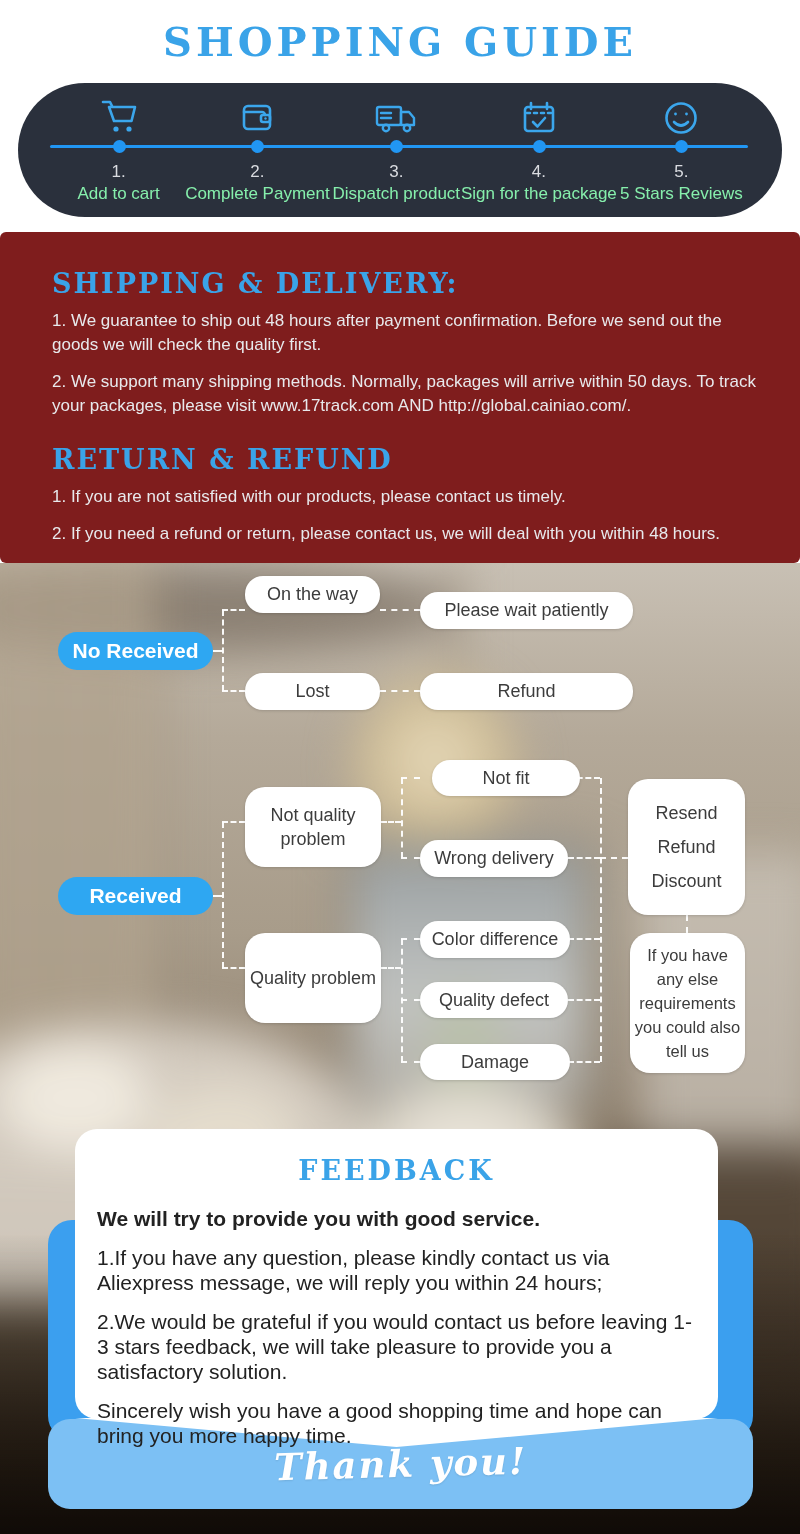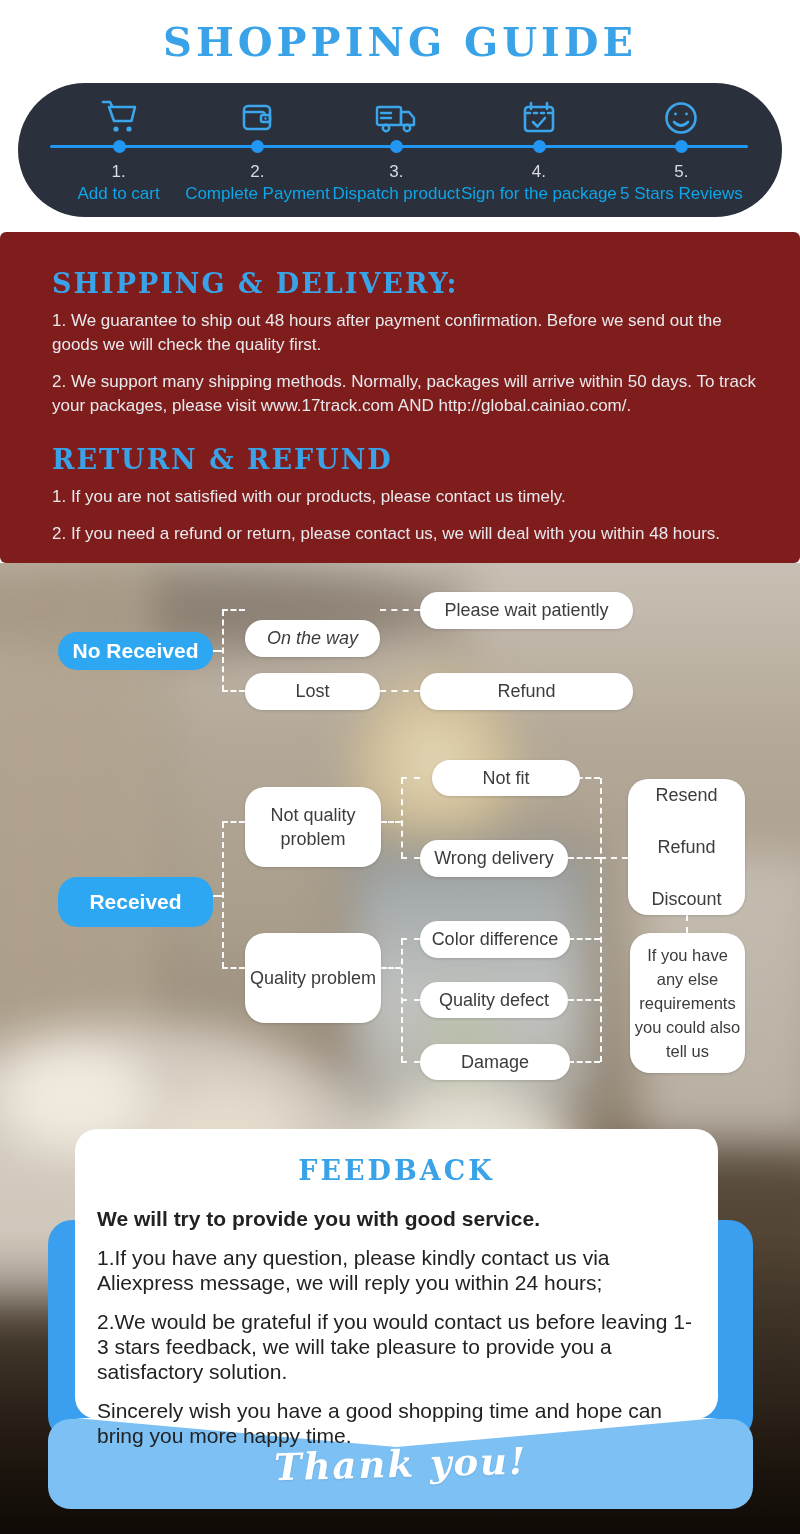--- a/index.html
+++ b/index.html
@@ -13,21 +13,21 @@
 
   
   .banner{position:absolute;top:83px;left:18px;width:764px;height:134px;background:#2a303c;
     border-radius:70px;display:flex;justify-content:space-between;padding:0 34px;box-sizing:border-box;}
   .track-line{position:absolute;left:32px;right:34px;top:62px;height:3px;background:#2196f3;border-radius:2px;}
   .step{position:relative;width:152px;display:flex;flex-direction:column;align-items:center;}
   .step .icon{margin-top:13px;height:44px;display:flex;align-items:center;justify-content:center;}
   .step .dot{position:absolute;top:57px;left:50%;margin-left:-6px;width:13px;height:13px;
     border-radius:50%;background:#2196f3;}
   .step .num{margin-top:22px;font-size:17px;color:#dadce1;}
-  .step .lbl{margin-top:2px;font-size:17px;color:#0ea5e9;white-space:nowrap;}
+  .step .lbl{margin-top:2px;font-size:17px;color:#86efac;white-space:nowrap;}
 
   
   .darksec{position:absolute;top:232px;left:0;width:800px;height:331px;background:#7f1d1d;
     border-radius:6px;box-sizing:border-box;padding:36px 42px 0 52px;}
   .sec-head{font-family:"DejaVu Serif",serif;font-weight:800;font-size:27px;letter-spacing:2px;
     color:#3aa3e8;margin:0 0 10px 0;}
   .sec-head.second{margin-top:26px;}
   .darksec p{margin:0 0 13px 0;font-size:17px;line-height:24px;color:#e8e9ec;}
 
   
@@ -57,30 +57,30 @@
   .dark-right{left:620px;top:620px;width:260px;height:260px;border-radius:20%;background:#4a3c2e;opacity:.8;}
   .floor-fade{position:absolute;left:0;bottom:0;width:100%;height:300px;
     background:linear-gradient(180deg,rgba(32,24,16,0) 0%,rgba(25,18,11,.75) 70%,rgba(15,10,6,.9) 100%);}
 
   
   .flow-box{position:absolute;box-sizing:border-box;display:flex;align-items:center;
     justify-content:center;text-align:center;background:#fff;color:#3c3c3c;font-size:18px;
     box-shadow:0 1px 3px rgba(0,0,0,.15);z-index:3;}
   .blue-pill{background:#2ea7f2;color:#fff;font-weight:bold;font-size:21px;box-shadow:none;}
   .b-noreceived{left:58px;top:632px;width:155px;height:38px;border-radius:19px;}
-  .b-ontheway{left:245px;top:620px;width:135px;height:37px;border-radius:18px;font-style:italic;}
+  .b-ontheway{left:245px;top:576px;width:135px;height:37px;border-radius:18px;}
   .b-wait{left:420px;top:592px;width:213px;height:37px;border-radius:18px;}
   .b-lost{left:245px;top:673px;width:135px;height:37px;border-radius:18px;}
   .b-refund{left:420px;top:673px;width:213px;height:37px;border-radius:18px;}
   .b-notfit{left:432px;top:760px;width:148px;height:36px;border-radius:18px;}
   .b-notquality{left:245px;top:787px;width:136px;height:80px;border-radius:20px;line-height:24px;}
   .b-wrongdelivery{left:420px;top:840px;width:148px;height:37px;border-radius:18px;}
-  .b-received{left:58px;top:877px;width:155px;height:50px;border-radius:19px;}
+  .b-received{left:58px;top:877px;width:155px;height:38px;border-radius:19px;}
   .b-resend{left:628px;top:779px;width:117px;height:136px;border-radius:20px;
-    flex-direction:column;justify-content:center;gap:31px;font-size:18px;}
+    flex-direction:column;justify-content:center;gap:13px;font-size:18px;}
   .b-colordiff{left:420px;top:921px;width:150px;height:37px;border-radius:18px;}
   .b-quality{left:245px;top:933px;width:136px;height:90px;border-radius:20px;line-height:24px;}
   .b-qualitydefect{left:420px;top:982px;width:148px;height:36px;border-radius:18px;}
   .b-damage{left:420px;top:1044px;width:150px;height:36px;border-radius:18px;}
   .b-else{left:630px;top:933px;width:115px;height:140px;border-radius:20px;
     font-size:16.5px;line-height:24px;padding:6px 4px;}
   .conn-h{position:absolute;border-top:2px dashed rgba(255,255,255,.95);z-index:2;}
   .conn-v{position:absolute;border-left:2px dashed rgba(255,255,255,.95);z-index:2;}
 
   

